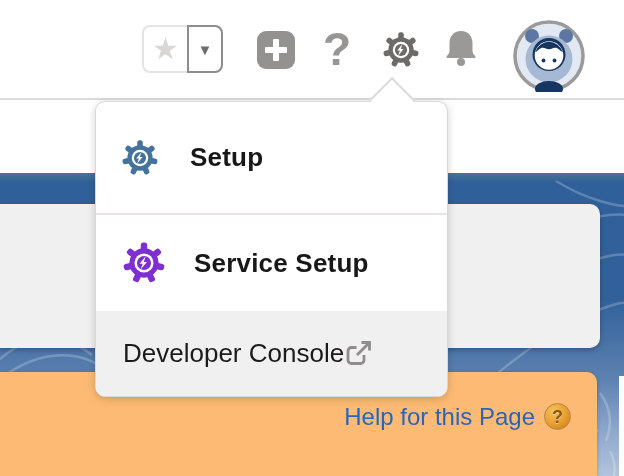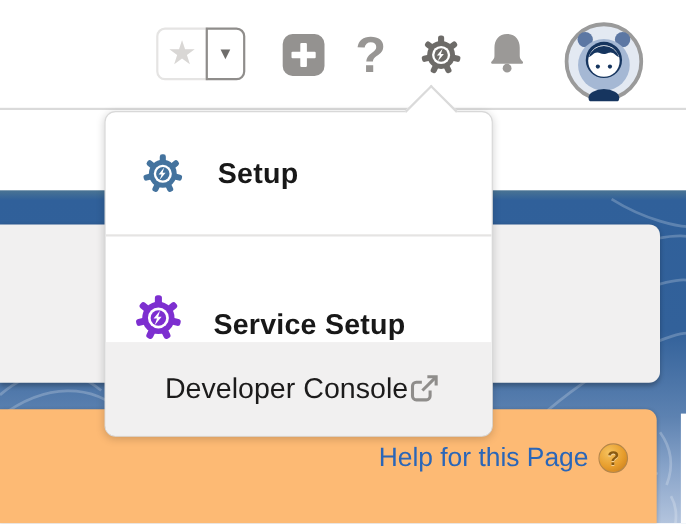--- a/index.html
+++ b/index.html
@@ -77,28 +77,28 @@
     text-shadow:0 1px 0 rgba(255,255,255,0.5);
   }
 
   
   .setup-menu {
     position:absolute; left:95px; top:101px; width:353px; height:296px;
     background:#fff; border:1px solid #d8d8d8; border-radius:10px;
     box-shadow:0 2px 8px rgba(0,0,0,0.18); z-index:20; overflow:hidden;
   }
   .menu-row { display:flex; align-items:center; }
-  .row-setup { height:111px; padding-left:30px; }
+  .row-setup { height:111px; padding-left:22px; }
   .menu-divider { height:0; border-top:2px solid #e5e4e3; }
-  .row-service { height:96px; padding-left:26px;align-items:flex-end; }
+  .row-service { height:96px; padding-left:26px; }
   .icon-cell { width:44px; height:44px; display:flex; align-items:center; justify-content:center; margin-right:28px; }
   .menu-label-bold { font-size:26px; font-weight:700; color:#181818; letter-spacing:0.2px; }
   .row-devconsole {
     height:92px; background:#f1f0f0; padding:0 20px 8px 27px;
-    justify-content:center;
+    justify-content:flex-start;
   }
   .menu-label { font-size:26px; font-weight:400; color:#1c1b1b; }
   .ext-icon { width:29px; height:29px; color:#8f8d8b; }
 
   .gear-svg { display:block; }
 </style>
 </head>
 <body>
 
 <div id="screen">

